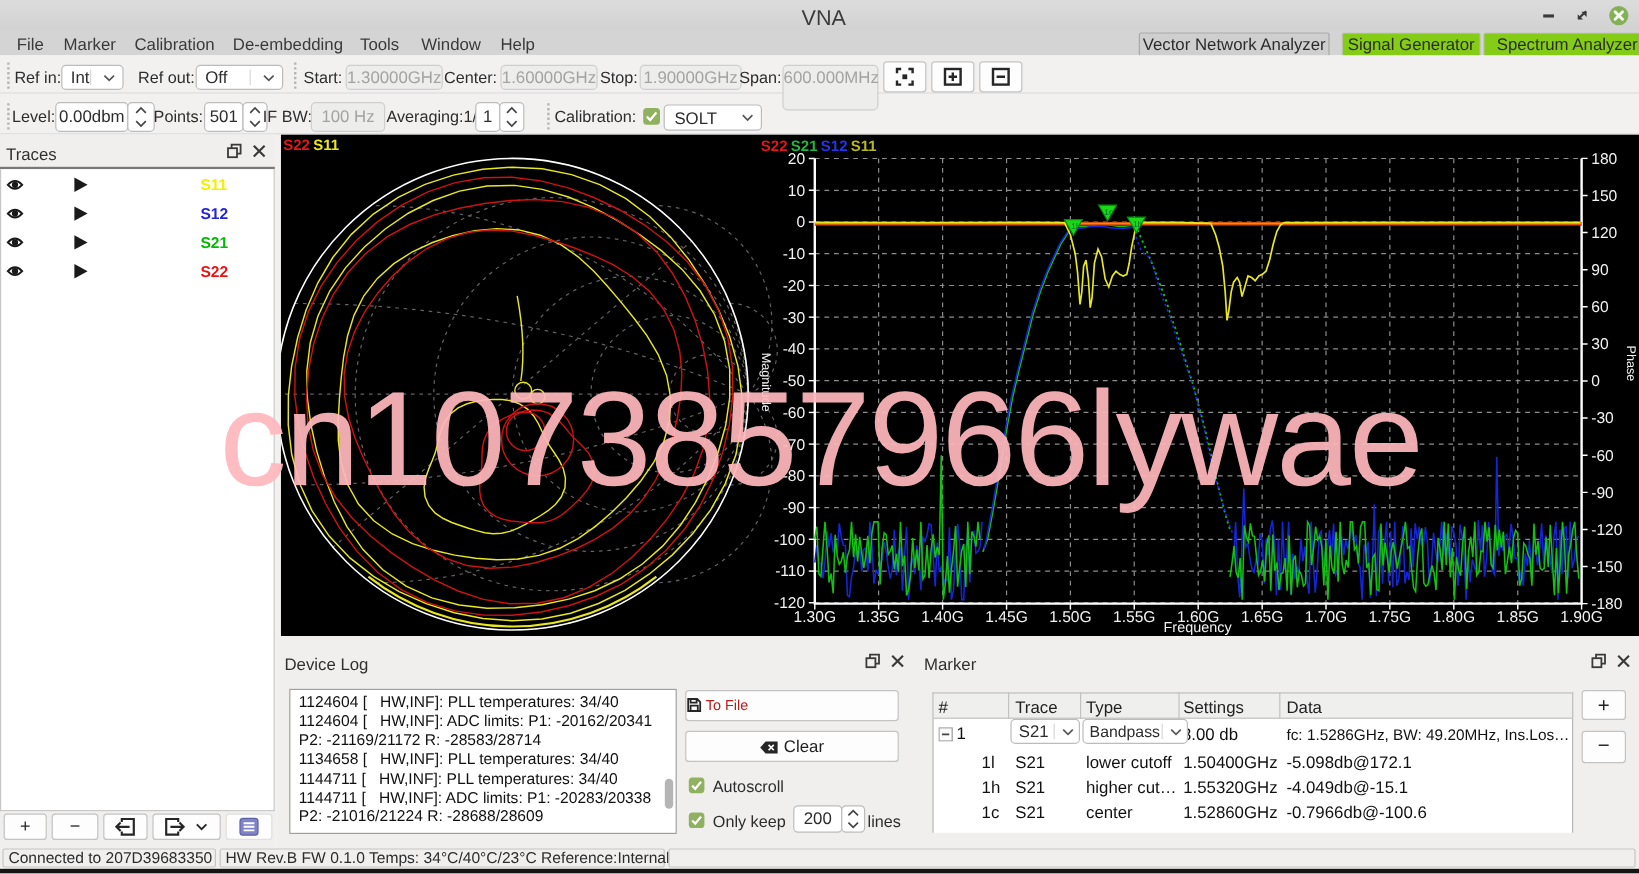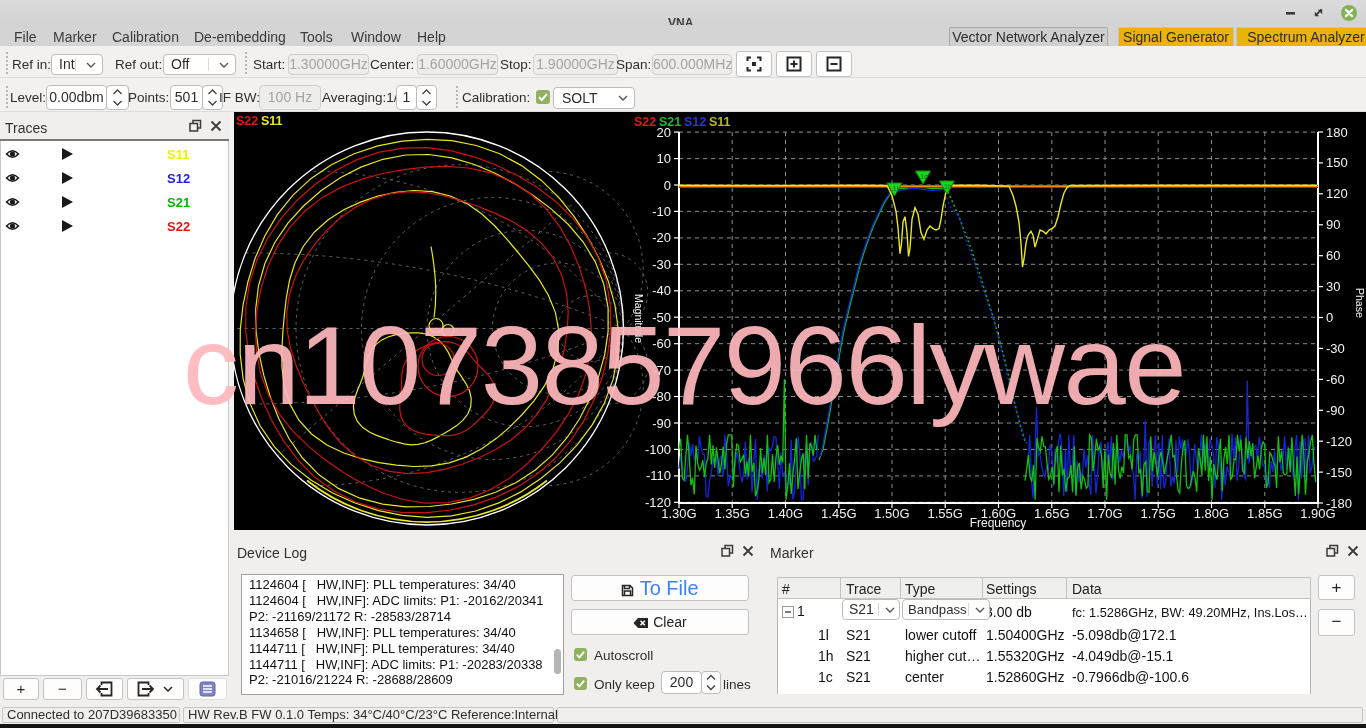--- a/index.html
+++ b/index.html
@@ -1,20 +1,20 @@
 <!DOCTYPE html>
 <html><head><meta charset="utf-8"><title>VNA</title><style>
 *{margin:0;padding:0;box-sizing:border-box}
 html,body{width:1366px;height:728px;overflow:hidden;font-family:"Liberation Sans",sans-serif;background:#f2f1f0;position:relative}
 .abs{position:absolute}
 #titlebar{left:0;top:0;width:1366px;height:25px;background:linear-gradient(#dcdcdc,#d2d2d2);}
-#titlebar .t{left:668px;top:16px;font-weight:bold;font-size:12px;color:#3c3c3c}
+#titlebar .t{left:668px;top:5px;font-weight:normal;font-size:18px;color:#3c3c3c}
 #menubar{left:0;top:25px;width:1366px;height:21px;background:#d4d4d4}
 .menu{top:29px;font-size:14px;color:#3a3a3a}
-.tabbtn{top:27px;height:21px;font-size:14px;color:#2c2c2c;background:#eab308;border:1px solid #c3c3c3;border-radius:2px;text-align:center;line-height:19px}
+.tabbtn{top:27px;height:21px;font-size:14px;color:#2c2c2c;background:#84cc16;border:1px solid #c3c3c3;border-radius:2px;text-align:center;line-height:19px}
 .tabbtn.sel{background:#cfcfcf;border-color:#a9a9a9}
 #tb1{left:0;top:46px;width:1366px;height:32px;background:#f2f1f0;border-bottom:1px solid #dcdcdc}
 #tb2{left:0;top:79px;width:1366px;height:33px;background:#f2f1f0;border-bottom:1px solid #dcdcdc}
 .lbl{font-size:13.5px;color:#2d2d2d}
 .field{background:#fff;border:1px solid #bcbcbc;border-radius:4px;font-size:14px;color:#2d2d2d;text-align:center;line-height:19px}
 .field.dis{background:#ededec;color:#a3a3a2;border-color:#cfcfcf}
 .combo{background:#fff;border:1px solid #bcbcbc;border-radius:4px;font-size:14px;color:#2d2d2d}
 .combo .cv{position:absolute;right:6px;top:50%;transform:translateY(-50%);width:10px;height:10px}
 .combo .sep{position:absolute;right:26px;top:3px;bottom:3px;width:1px;background:#d8d8d8}
 .spinbtn{background:#fff;border:1px solid #bcbcbc;border-radius:4px}
@@ -73,21 +73,21 @@
     </svg>
   </div>
 <div class="abs grip" style="left:245px;top:52px;height:22px"></div>
 <div class="abs lbl" style="left:253px;top:57px">Start:</div>
 <div class="abs field dis" style="left:288px;top:54px;width:81px;height:21px">1.30000GHz</div>
 <div class="abs lbl" style="left:370px;top:57px">Center:</div>
 <div class="abs field dis" style="left:417px;top:54px;width:81px;height:21px">1.60000GHz</div>
 <div class="abs lbl" style="left:500px;top:57px">Stop:</div>
 <div class="abs field dis" style="left:533px;top:54px;width:85px;height:21px">1.90000GHz</div>
 <div class="abs lbl" style="left:616px;top:57px">Span:</div>
-<div class="abs field dis" style="left:652px;top:54px;width:80px;height:21px">600.000MHz</div>
+<div class="abs field dis" style="left:652px;top:54px;width:80px;height:38px">600.000MHz</div>
 <div class="abs toolbtn" style="left:736px;top:51px;width:36px;height:26px"><svg width="34" height="24" viewBox="0 0 34 24">
       <g fill="none" stroke="#262626" stroke-width="2">
         <path d="M10.5 9 V5.5 H14"></path>
         <path d="M20 5.5 H23.5 V9"></path>
         <path d="M23.5 15 V18.5 H20"></path>
         <path d="M14 18.5 H10.5 V15"></path>
       </g>
       <rect x="15" y="10" width="4" height="4" fill="#262626"></rect>
     </svg></div>
 <div class="abs toolbtn" style="left:776px;top:51px;width:36px;height:26px"><svg width="34" height="24" viewBox="0 0 34 24">
@@ -393,21 +393,21 @@
 <div class="abs docktitle" style="left:237px;top:545px">Device Log</div>
 <svg class="abs" style="left:718px;top:544px" width="40" height="16" viewBox="0 0 40 16">
 <g fill="none" stroke="#3a3a3a" stroke-width="1.5">
       <rect x="4" y="4.5" width="7.5" height="7.5"></rect>
       <path d="M7 4.5 V1.5 H14.5 V9 H11.5"></path>
     </g>
 <path d="M25.5 2.5 L34.5 11.5 M34.5 2.5 L25.5 11.5" stroke="#3a3a3a" stroke-width="1.8"></path>
 </svg>
 <div class="abs" style="left:241px;top:574px;width:323px;height:121px;background:#fff;border:1px solid #a0a0a0;font-size:13px;color:#111;line-height:15.9px;padding:2px 0 0 7px;overflow:hidden">1124604 [&nbsp;&nbsp;&nbsp;HW,INF]: PLL temperatures: 34/40<br>1124604 [&nbsp;&nbsp;&nbsp;HW,INF]: ADC limits: P1: -20162/20341<br>P2: -21169/21172 R: -28583/28714<br>1134658 [&nbsp;&nbsp;&nbsp;HW,INF]: PLL temperatures: 34/40<br>1144711 [&nbsp;&nbsp;&nbsp;HW,INF]: PLL temperatures: 34/40<br>1144711 [&nbsp;&nbsp;&nbsp;HW,INF]: ADC limits: P1: -20283/20338<br>P2: -21016/21224 R: -28688/28609</div>
 <div class="abs" style="left:554px;top:649px;width:7px;height:25px;background:#b5b5b5;border-radius:3.5px"></div>
-<div class="abs toolbtn" style="left:571px;top:575px;width:178px;height:26px;text-align:center;font-size:20px;line-height:24px;color:#3b82f6"><svg width="13" height="13" viewBox="0 0 13 13" style="vertical-align:-2px">
+<div class="abs toolbtn" style="left:571px;top:575px;width:178px;height:26px;text-align:left;font-size:12px;line-height:24px;color:#b91c1c"><svg width="13" height="13" viewBox="0 0 13 13" style="vertical-align:-2px">
       <path d="M1.5 1.5 H9 L11.5 4 V11.5 H1.5 Z M3.5 1.5 V4.5 H8.5 V1.5 M3.5 11.5 V7 H9.5 V11.5" fill="none" stroke="#262626" stroke-width="1.5"></path>
     </svg> To File</div>
 <div class="abs toolbtn" style="left:571px;top:609px;width:178px;height:26px;text-align:center;font-size:14px;line-height:24px;color:#222"><svg width="16" height="12" viewBox="0 0 16 12" style="vertical-align:-2px">
       <path d="M5 1 H15 V11 H5 L0.5 6 Z" fill="#262626"></path>
       <path d="M7.5 3.8 L11.8 8.2 M11.8 3.8 L7.5 8.2" stroke="#fff" stroke-width="1.4"></path>
     </svg> Clear</div>
 <div class="abs chk" style="left:574px;top:648px;width:13px;height:13px">
     <svg width="13" height="13" viewBox="0 0 14 14" style="position:absolute;left:0;top:0">
       <path d="M3 7.2 L5.8 10 L11 3.8" fill="none" stroke="#fff" stroke-width="2"></path>
     </svg>

